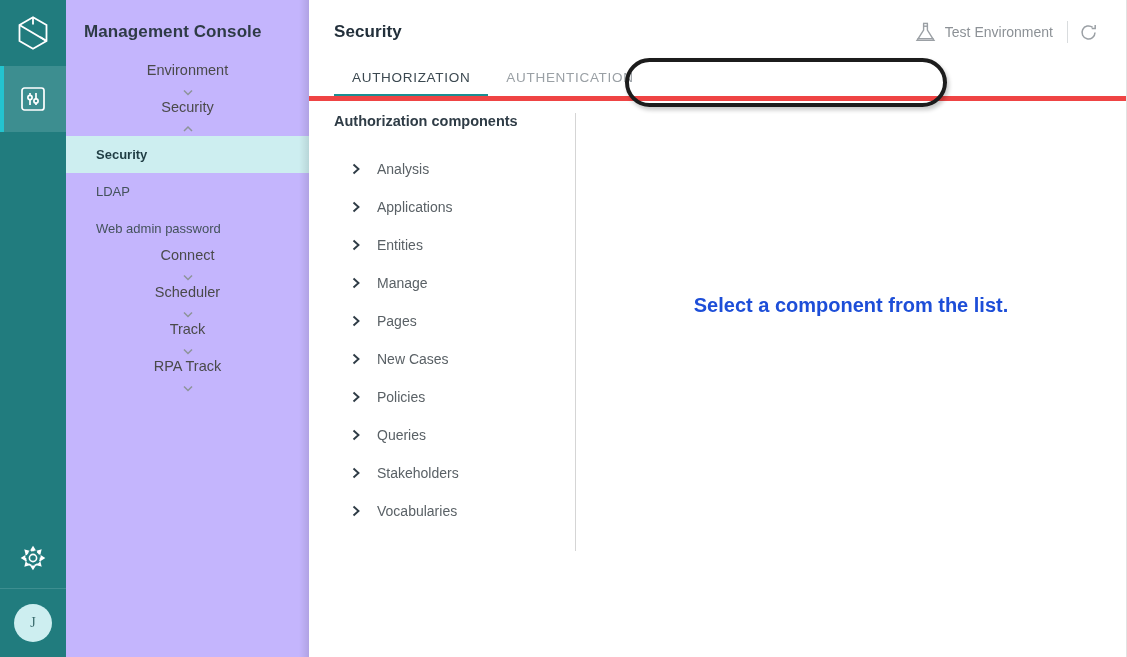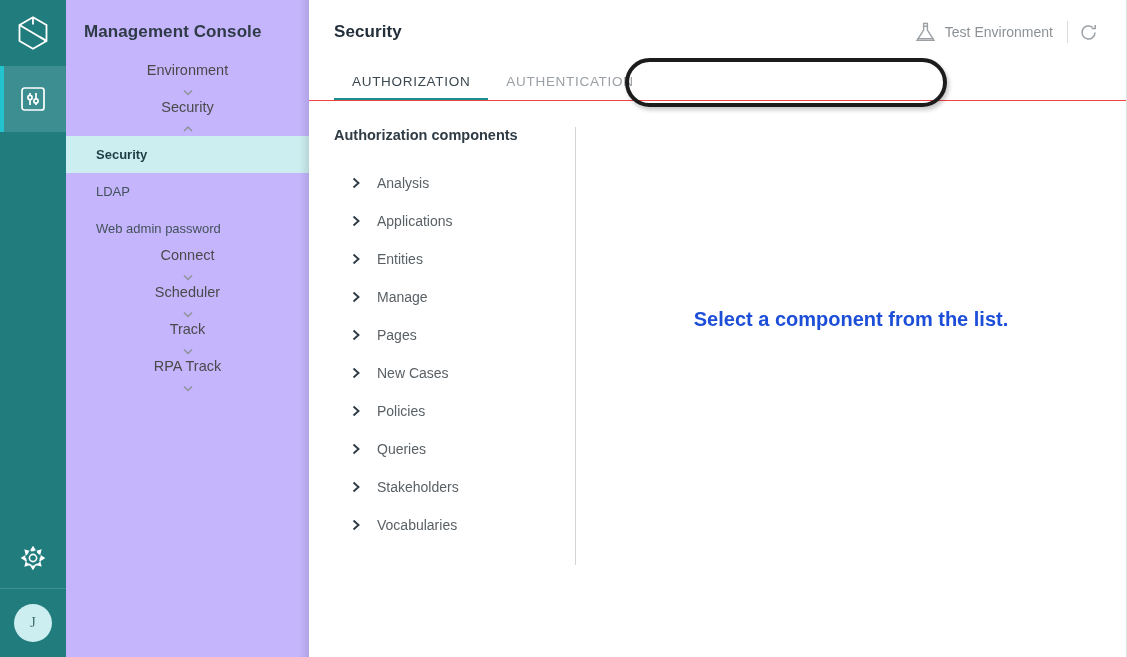--- a/index.html
+++ b/index.html
@@ -135,39 +135,39 @@
   .refresh-btn {
     width: 40px; height: 30px;
     display: flex; align-items: center; justify-content: center;
     cursor: pointer;
   }
 
   .tabs {
     display: flex; align-items: flex-end;
     padding-left: 25px;
     height: 37px;
-    border-bottom: 1px solid #ef4444;
+    border-bottom: 5px solid #ef4444;
   }
   .tab {
     font-size: 13.5px; letter-spacing: .7px;
     padding: 0 18px 9px 18px;
     color: #9aa0a5; cursor: pointer;
     border-bottom: 2px solid transparent;
   }
   .tab.active { color: #3b4850; border-bottom-color: #1a8f92; }
 
   .desc {
     padding: 22px 40px 0 25px;
     font-size: 14.5px; line-height: 21px; color: #4b5258;
     max-width: 790px;
   }
 
   .content {
     display: flex;
-    margin-top: 26px;
+    margin-top: 12px;
     height: 438px;
   }
   .col-left {
     width: 267px; flex: 0 0 267px;
     padding-left: 25px;
     border-right: 1px solid #d5d5d5;
   }
   .col-left-head {
     font-size: 14.5px; color: #2f3c46; font-weight: 600;
     margin-bottom: 21px;

